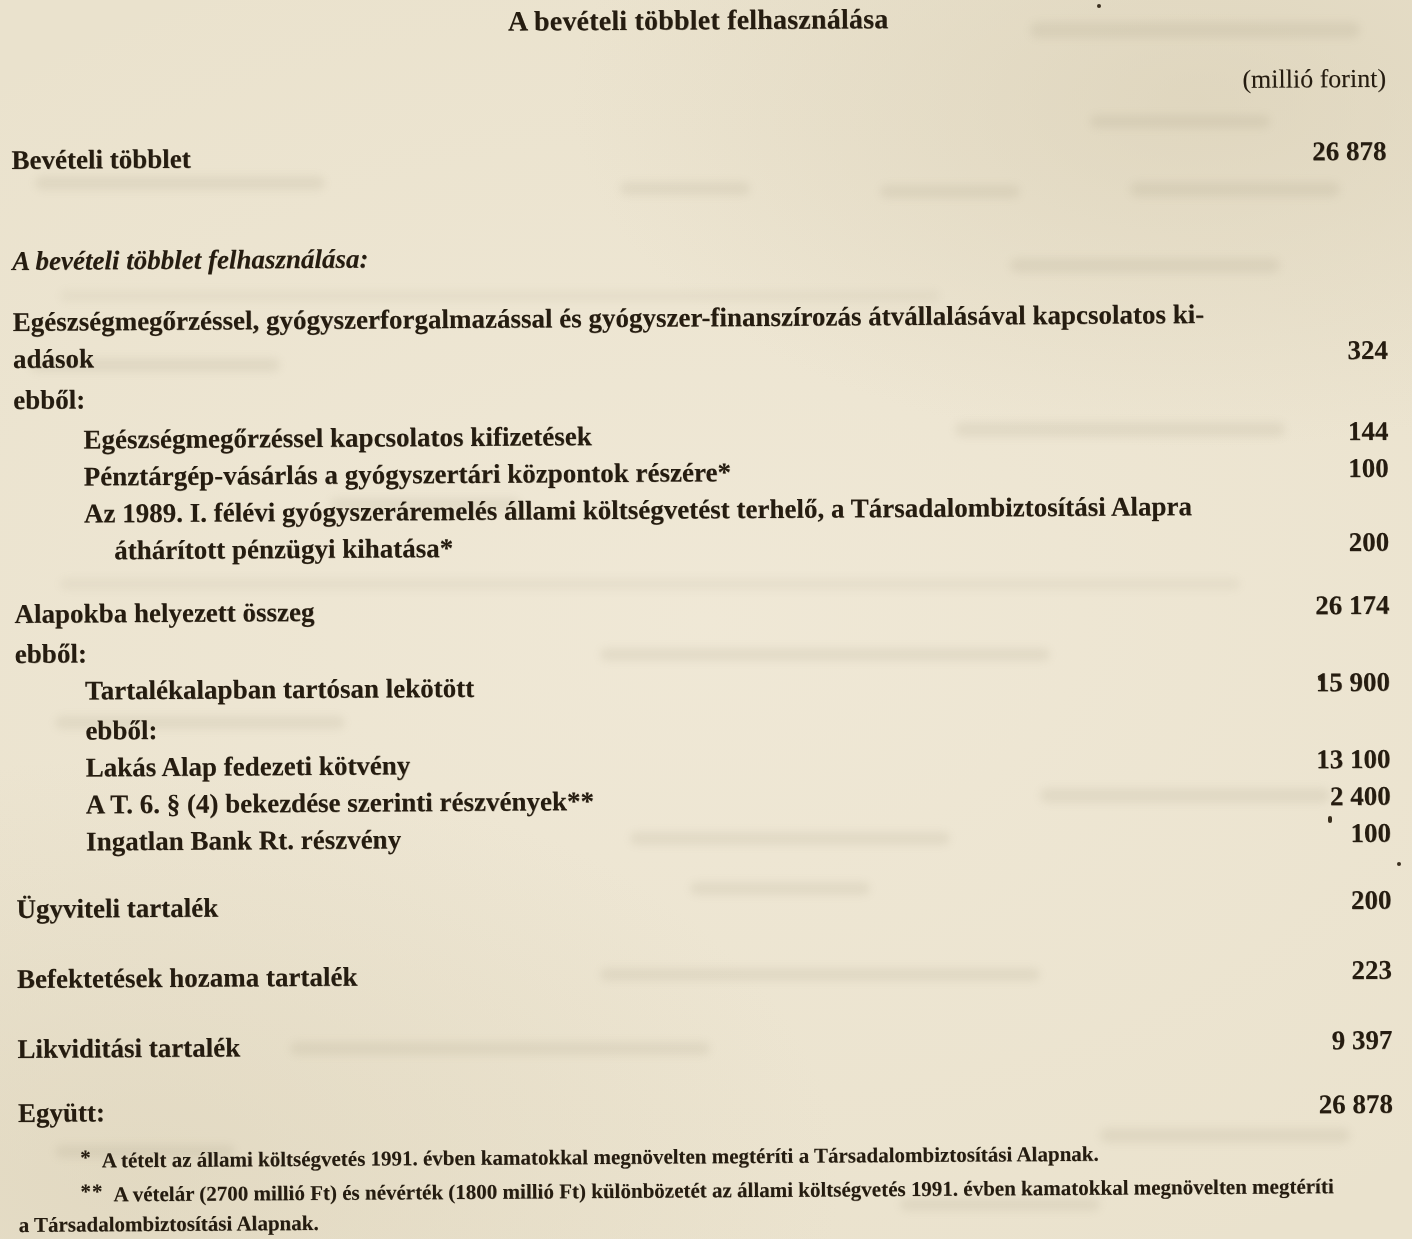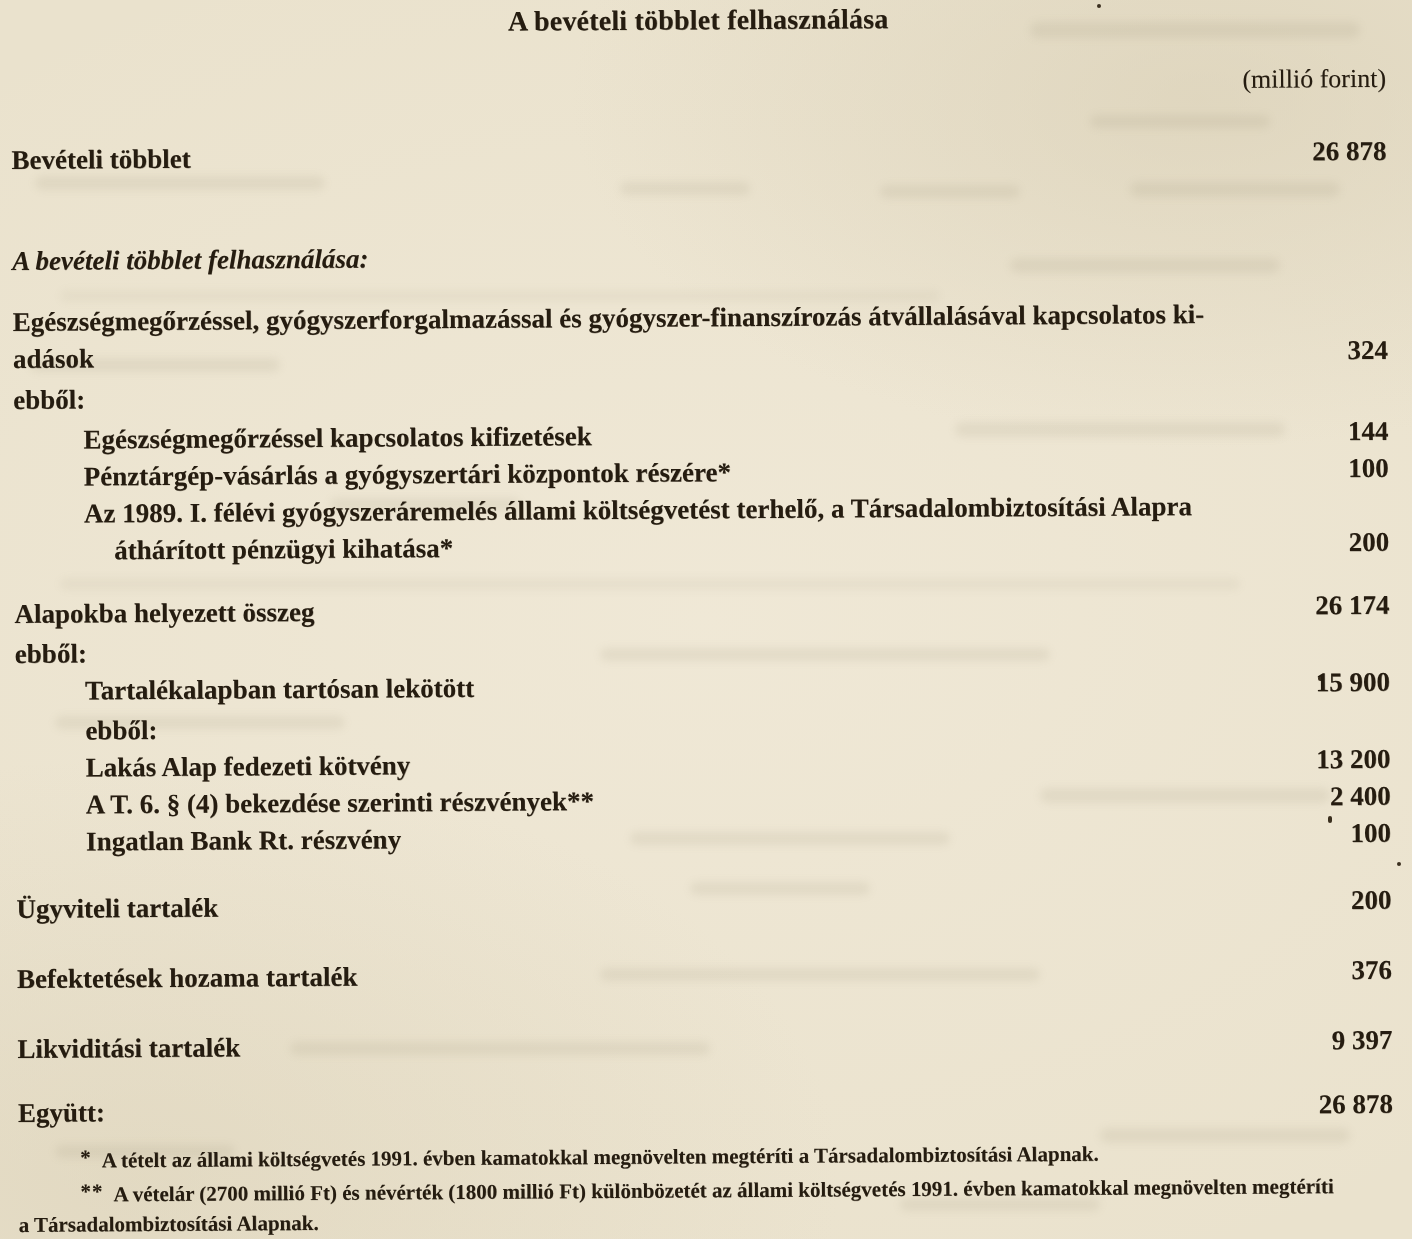--- a/index.html
+++ b/index.html
@@ -179,41 +179,41 @@
     <span class="lbl">Tartalékalapban tartósan lekötött</span>
     <span class="val">15 900</span>
   </div>
 
   <div class="row ind1" style="margin-top:3px">
     <span class="lbl">ebből:</span>
   </div>
 
   <div class="row ind1">
     <span class="lbl">Lakás Alap fedezeti kötvény</span>
-    <span class="val">13 200</span>
+    <span class="val">13 100</span>
   </div>
 
   <div class="row ind1">
     <span class="lbl">A T. 6. § (4) bekezdése szerinti részvények**</span>
     <span class="val">2 400</span>
   </div>
 
   <div class="row ind1">
     <span class="lbl">Ingatlan Bank Rt. részvény</span>
     <span class="val">100</span>
   </div>
 
   <div class="row" style="margin-top:30px">
     <span class="lbl">Ügyviteli tartalék</span>
     <span class="val">200</span>
   </div>
 
   <div class="row" style="margin-top:33px">
     <span class="lbl">Befektetések hozama tartalék</span>
-    <span class="val">376</span>
+    <span class="val">223</span>
   </div>
 
   <div class="row" style="margin-top:33px">
     <span class="lbl">Likviditási tartalék</span>
     <span class="val">9 397</span>
   </div>
 
   <div class="row" style="margin-top:27px">
     <span class="lbl">Együtt:</span>
     <span class="val">26 878</span>

